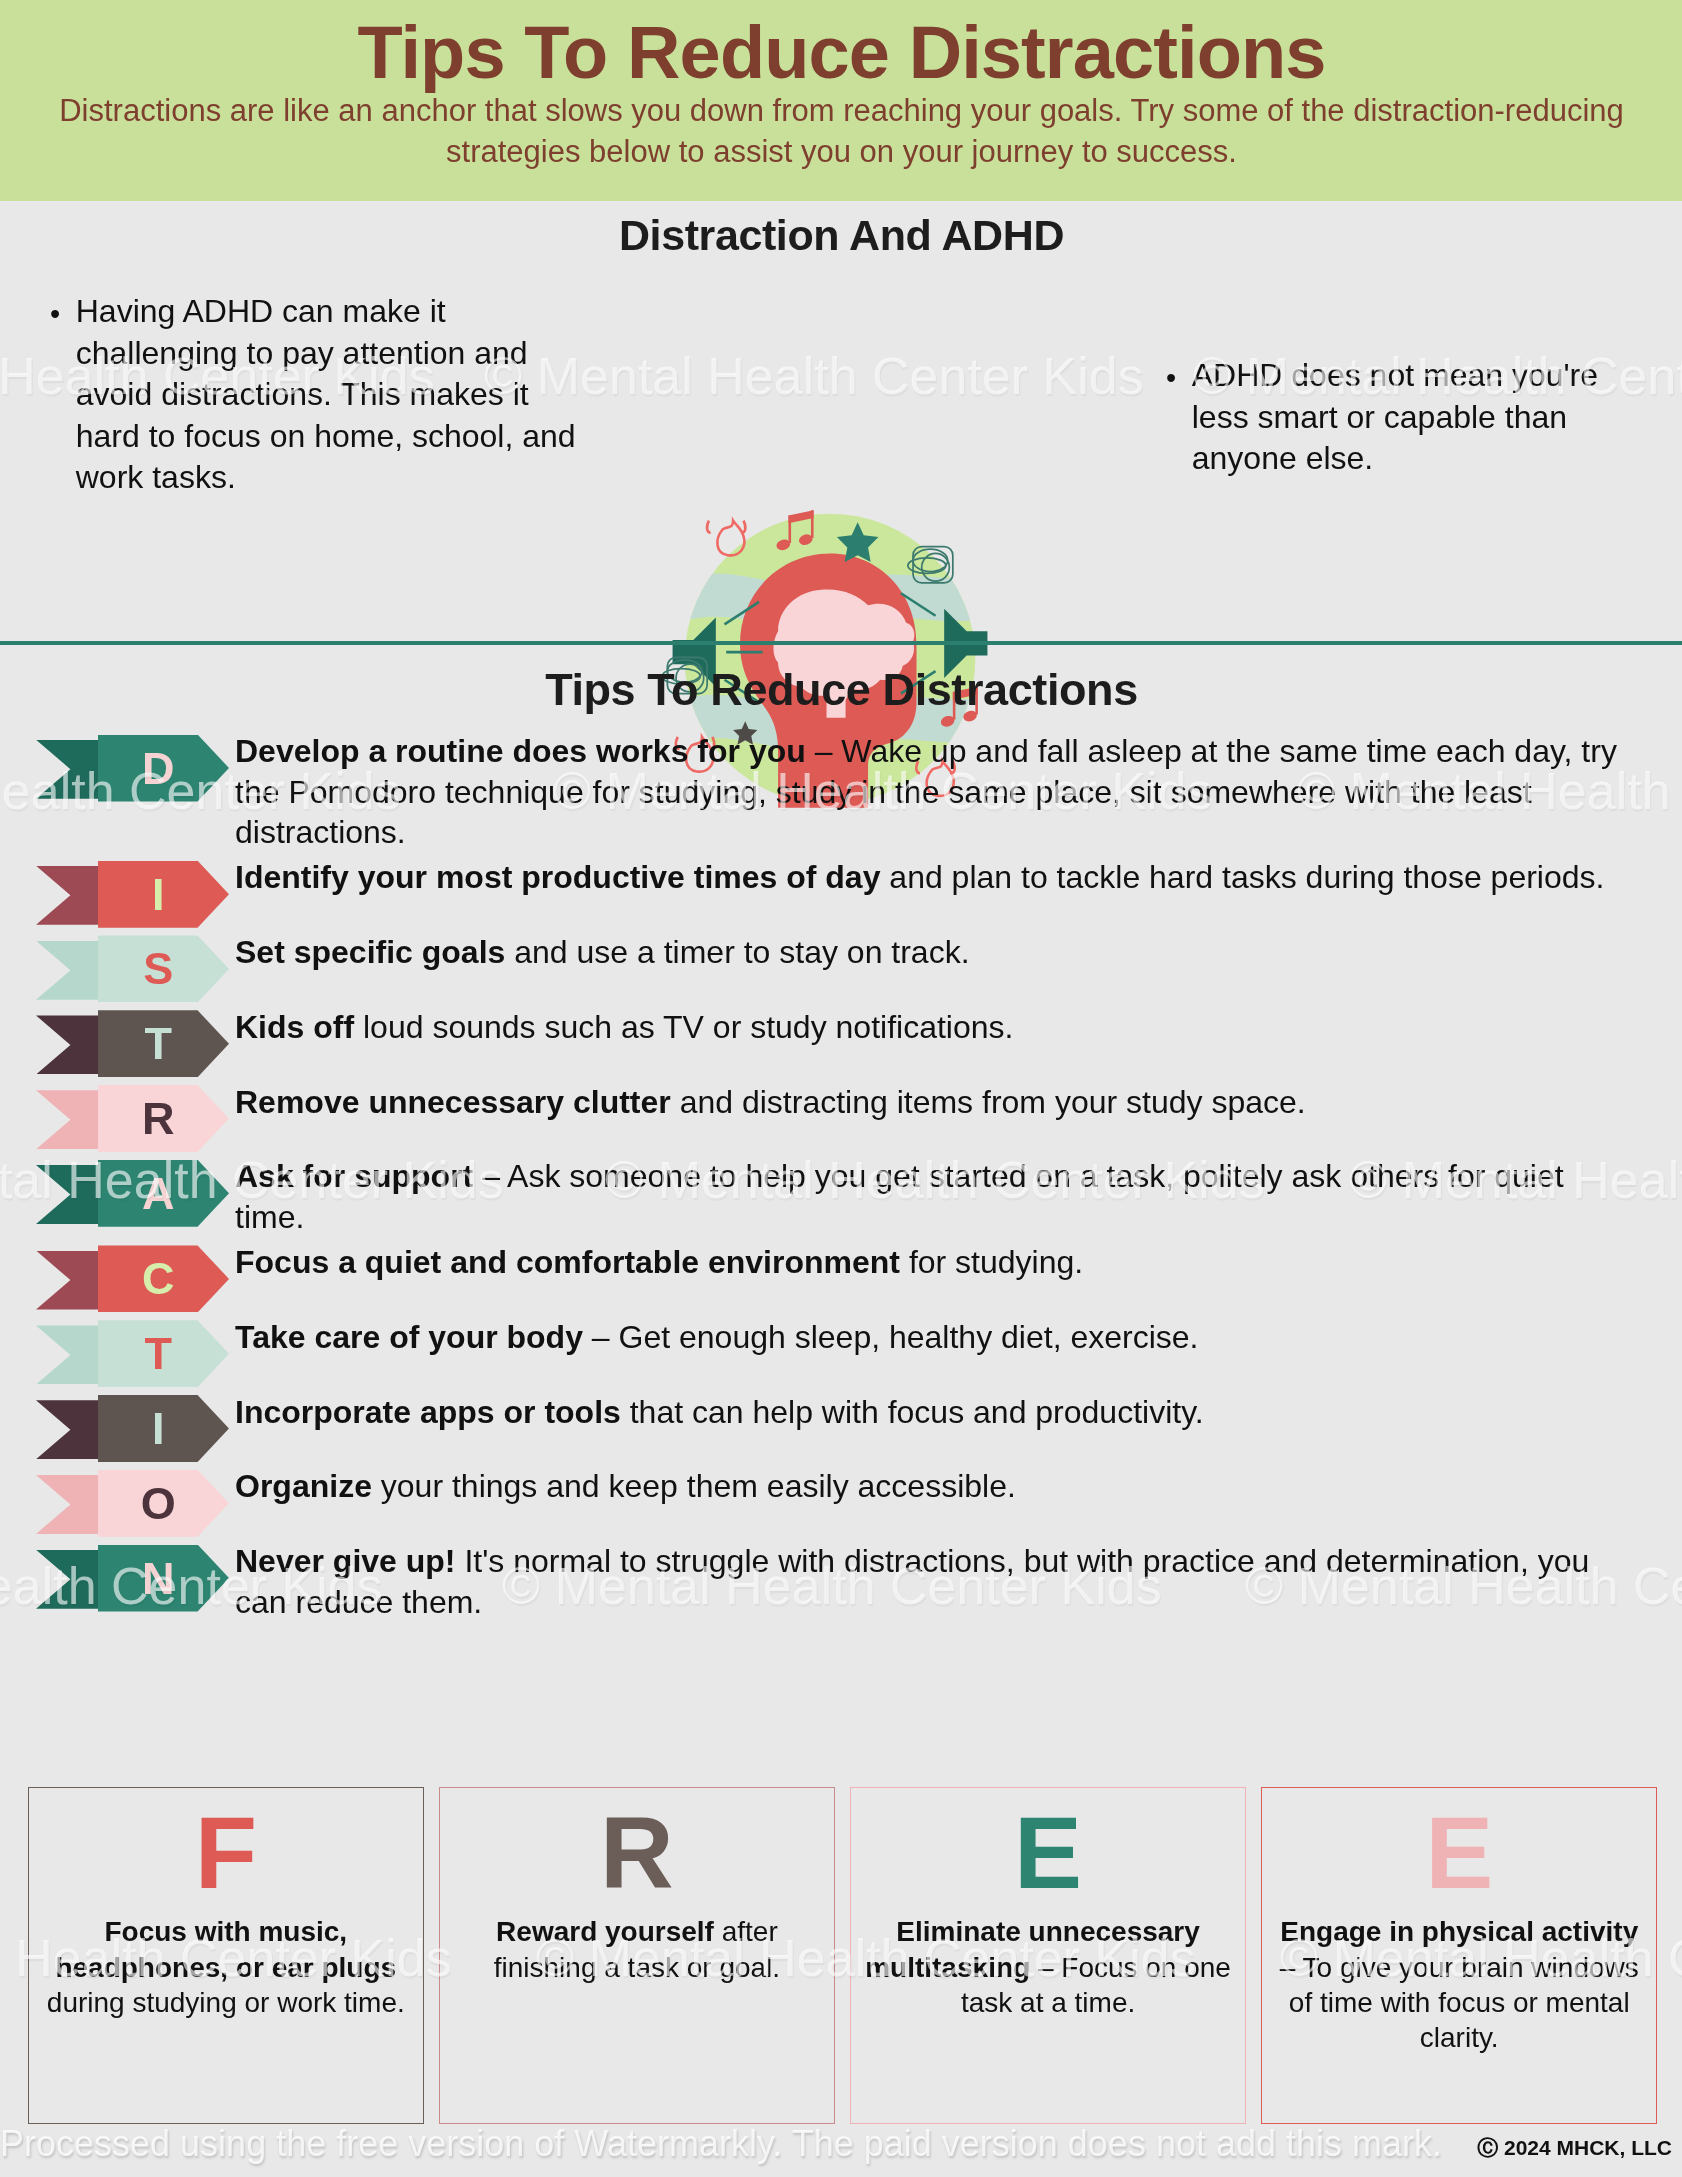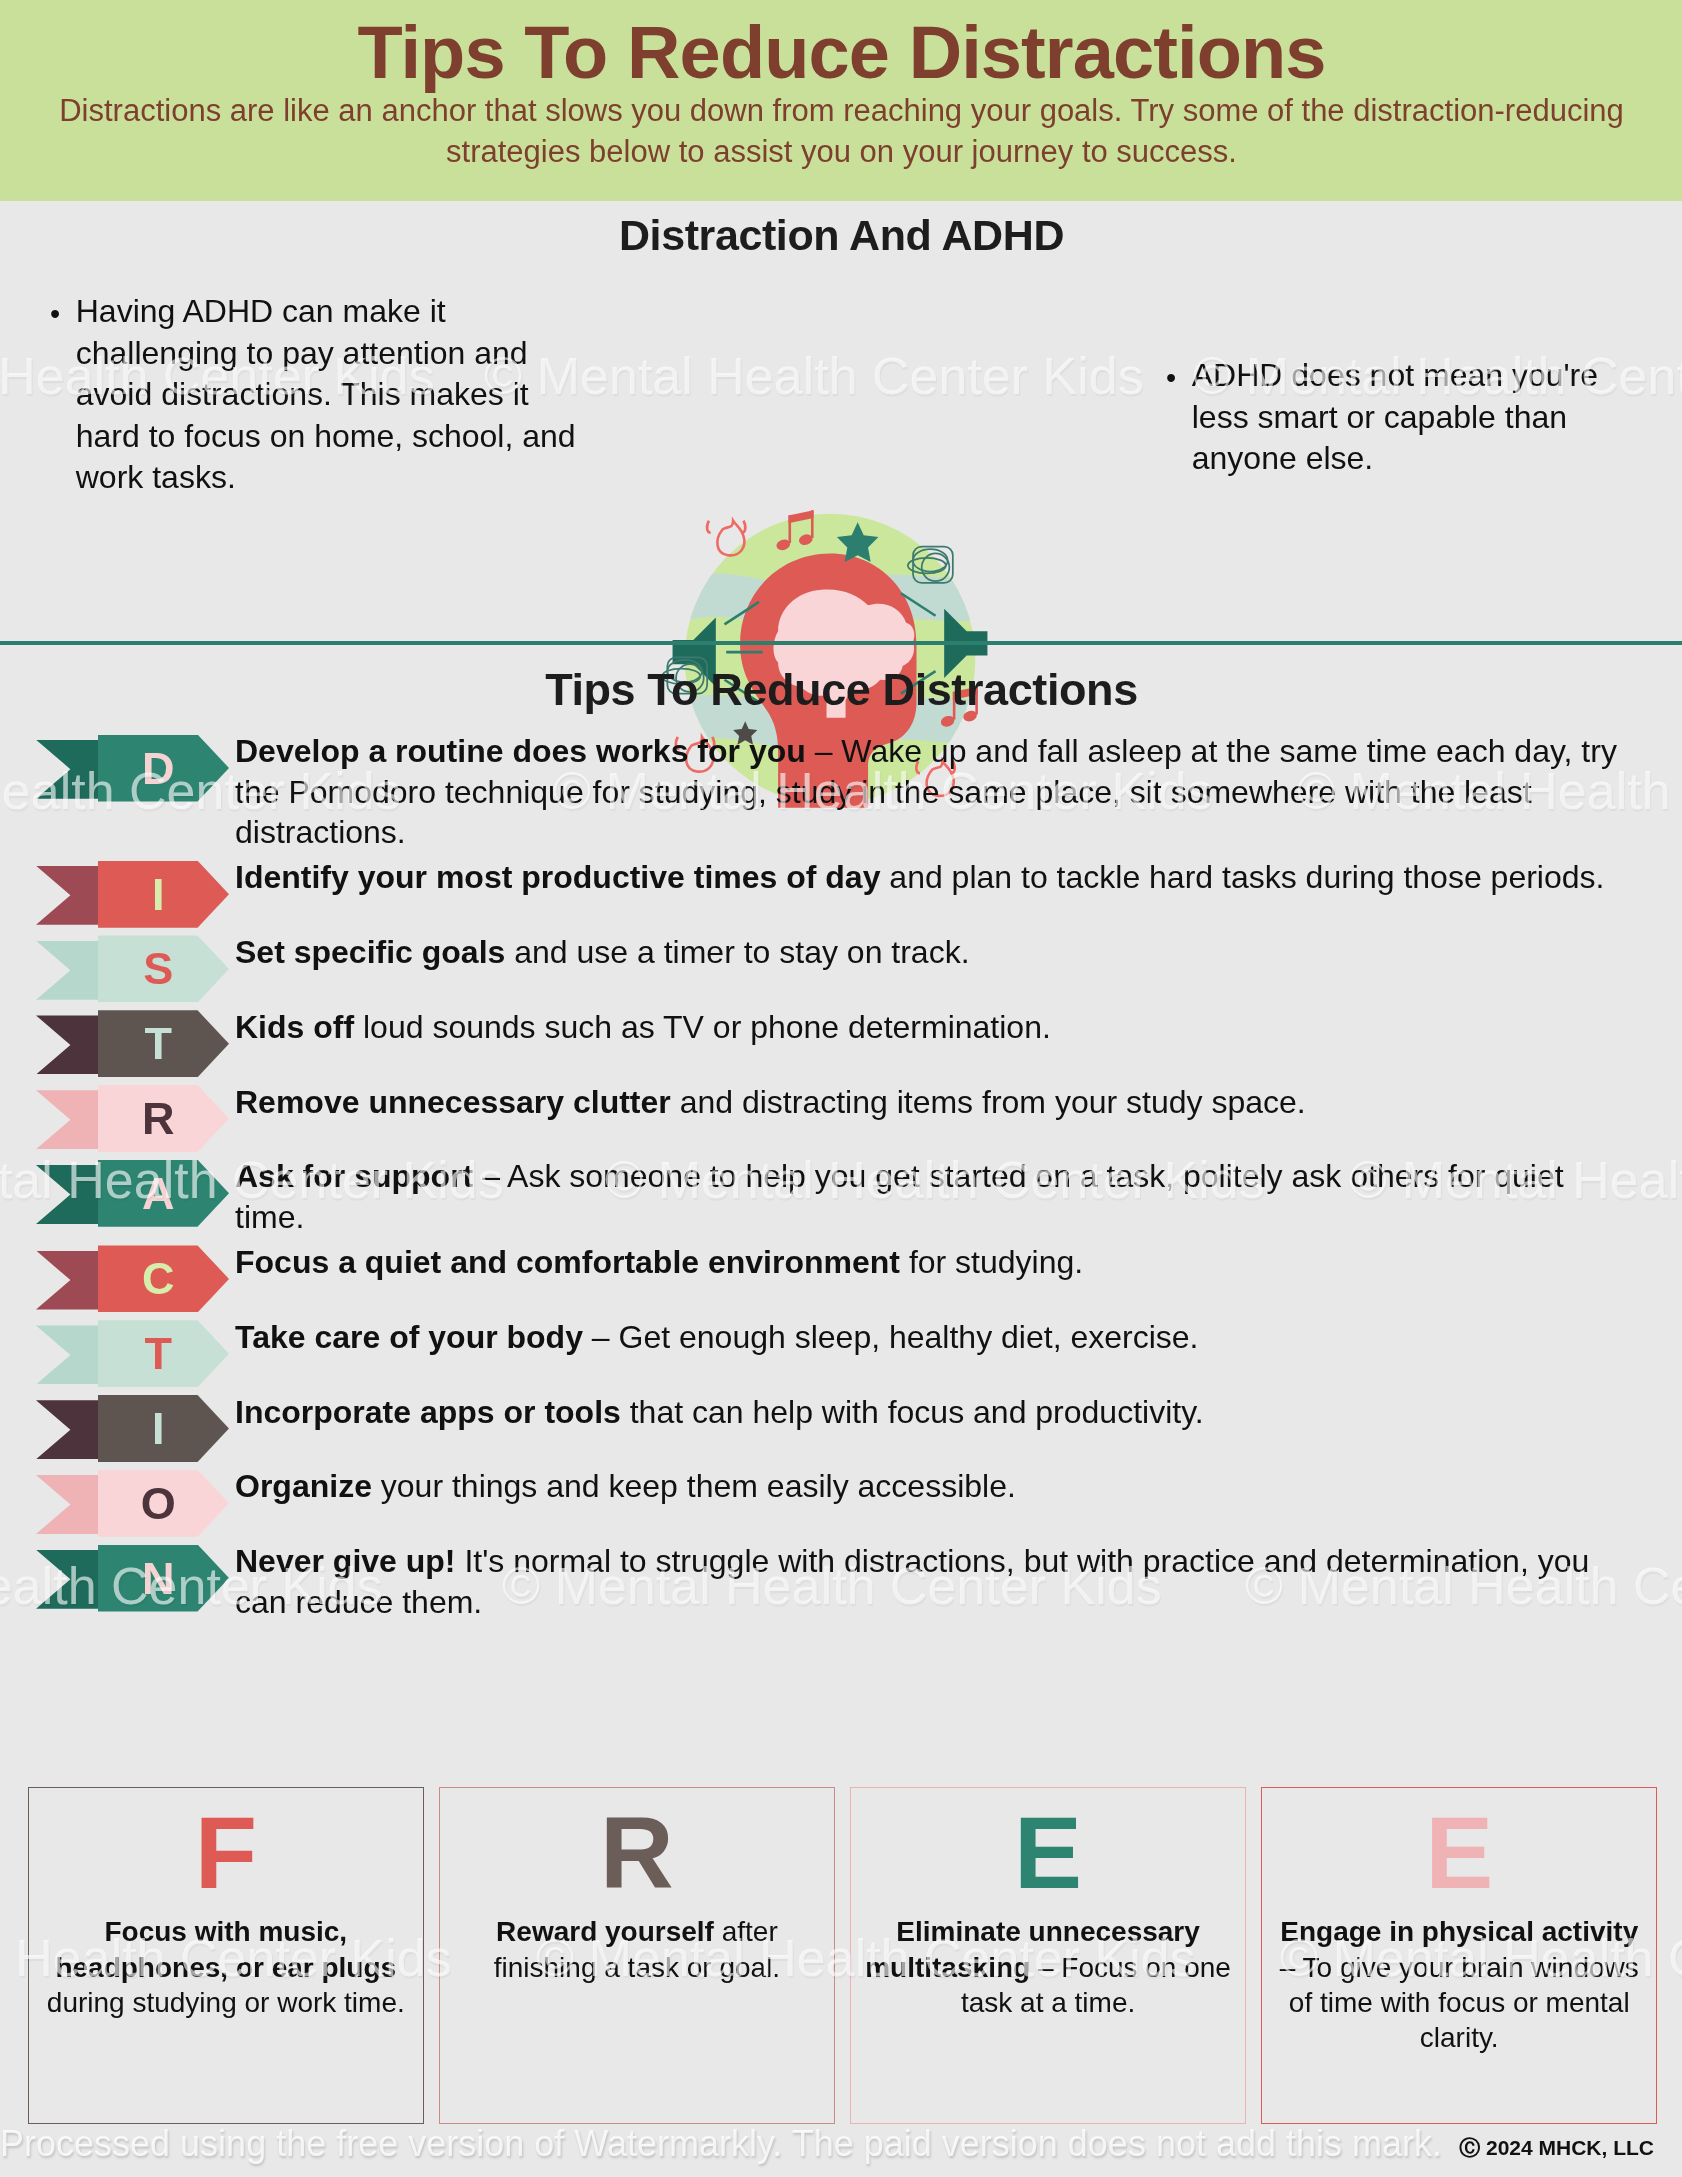--- a/index.html
+++ b/index.html
@@ -203,21 +203,21 @@
   .free-text {
     font-size: 28px;
     line-height: 1.26;
     color: #111;
   }
   .free-text b { font-weight: 700; }
 
   
   #copyright {
     position: absolute;
-    right: 29px; top: 2134px;
+    right: 11px; top: 2134px;
     font-size: 21px;
     font-weight: 700;
     color: #111;
     margin-left: 45px;
   }
 
   
   .wm {
     position: absolute;
     font-size: 52px;
@@ -372,21 +372,21 @@
         </div>
         <div class="tip-text"><b>Set specific goals</b><span> and use a timer to stay on track.</span></div>
       </div>
       <div class="tip-row">
         <div class="banner-wrap">
           <div class="banner-tail" style="background: rgb(77, 51, 60);"></div>
           <div class="banner-body" style="background: rgb(95, 85, 80);">
             <span class="banner-letter" style="color: rgb(198, 224, 214);">T</span>
           </div>
         </div>
-        <div class="tip-text"><b>Kids off</b><span> loud sounds such as TV or phone determination.</span></div>
+        <div class="tip-text"><b>Kids off</b><span> loud sounds such as TV or study notifications.</span></div>
       </div>
       <div class="tip-row">
         <div class="banner-wrap">
           <div class="banner-tail" style="background: rgb(239, 179, 182);"></div>
           <div class="banner-body" style="background: rgb(249, 213, 215);">
             <span class="banner-letter" style="color: rgb(77, 51, 60);">R</span>
           </div>
         </div>
         <div class="tip-text"><b>Remove unnecessary clutter</b><span> and distracting items from your study space.</span></div>
       </div>

